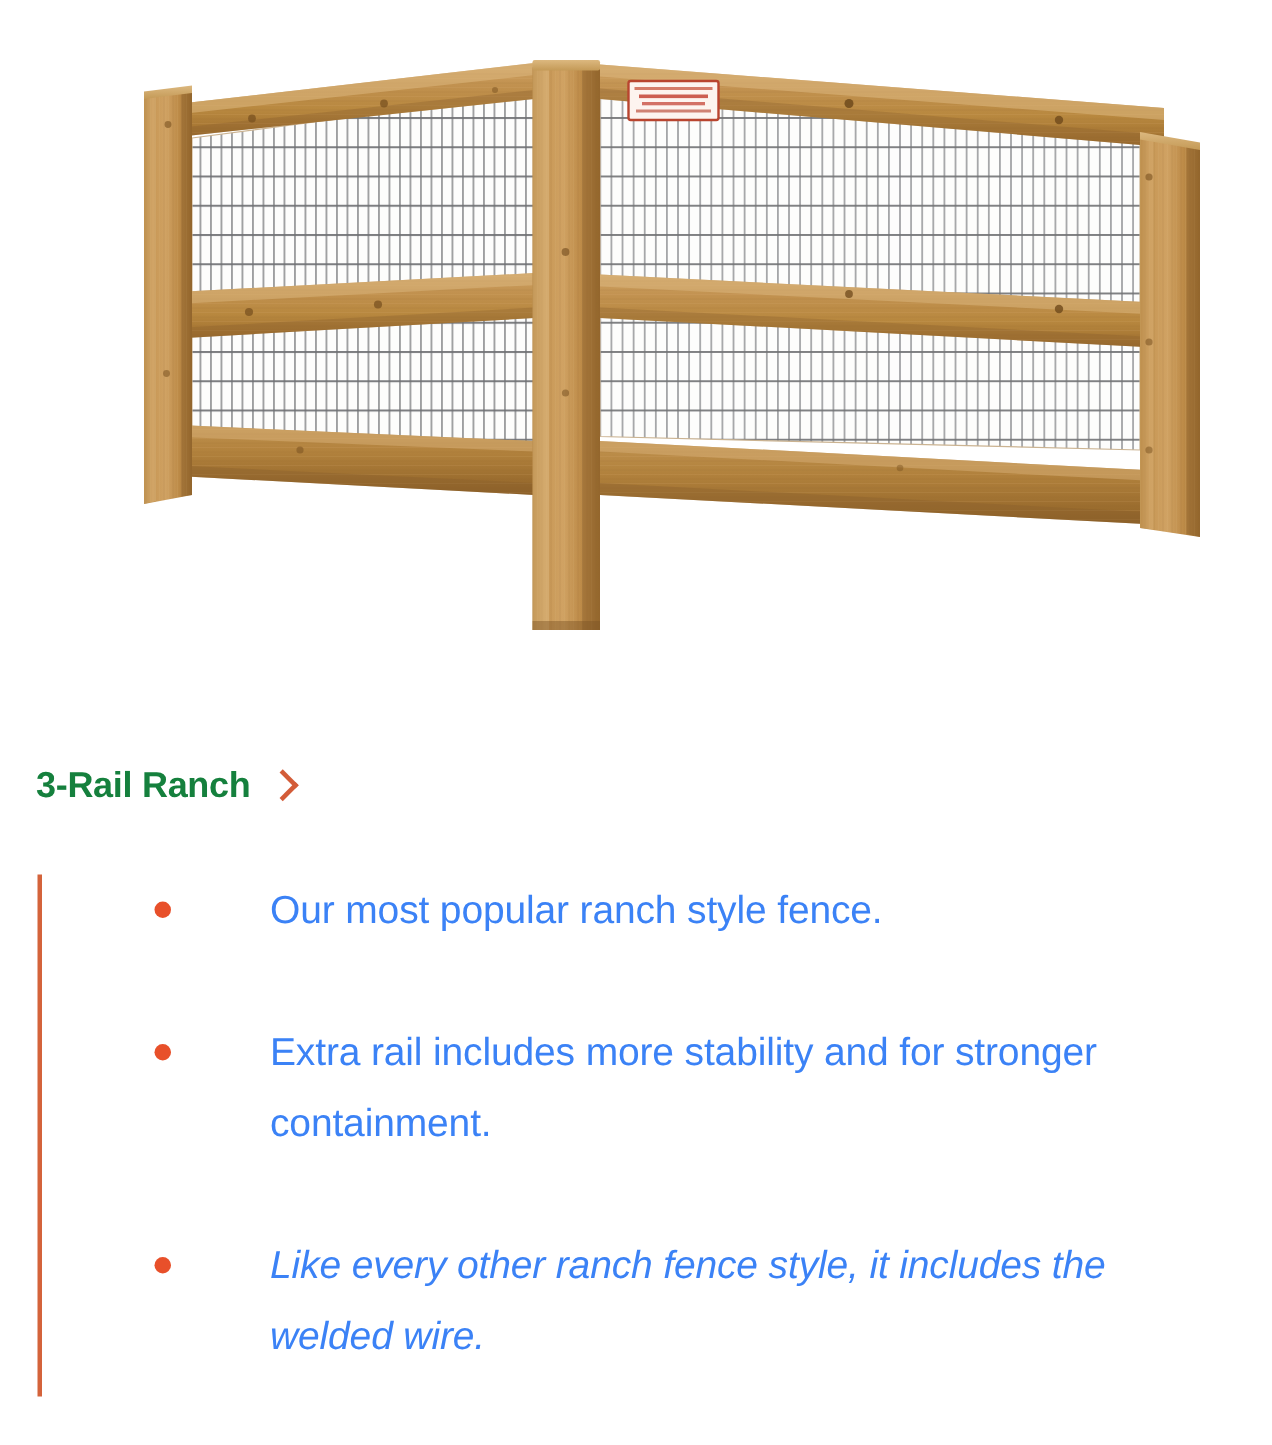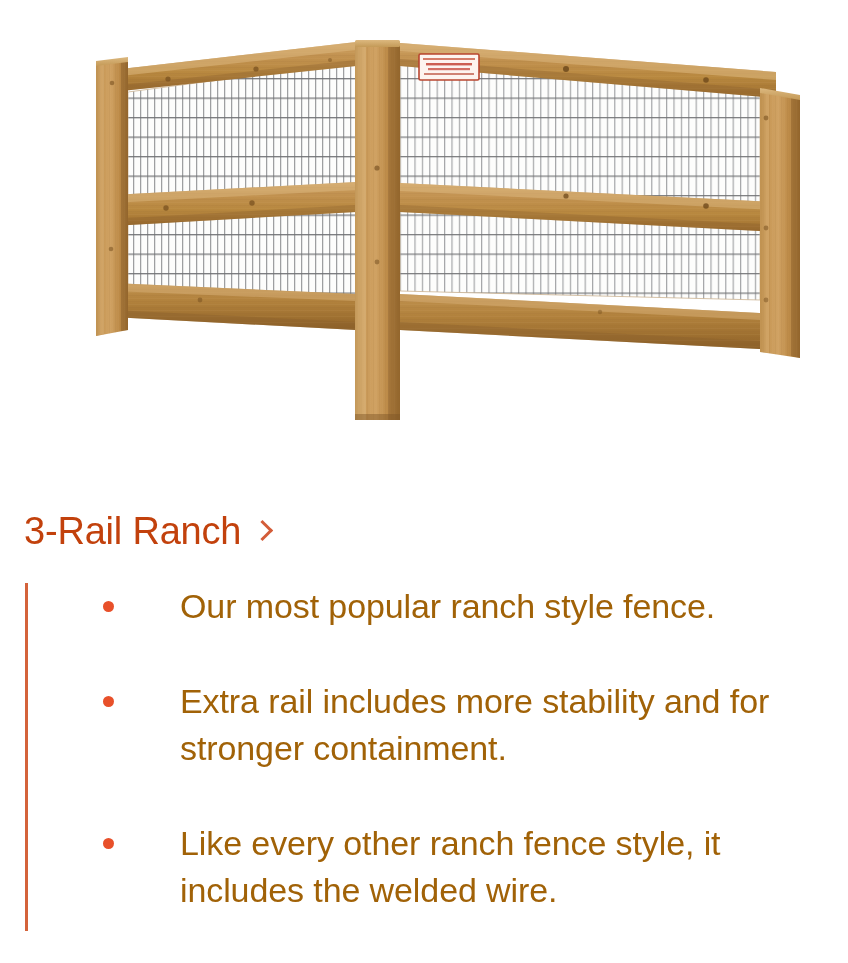--- a/index.html
+++ b/index.html
@@ -34,23 +34,23 @@
 
   #heading-row {
     position: absolute;
     left: 24px; top: 42px;
     display: flex;
     align-items: center;
     gap: 14px;
     cursor: pointer;
   }
   #heading-title {
-    font-size: 38px;
-    font-weight: normal;
-    color: #c2410c;
+    font-size: 24px;
+    font-weight: bold;
+    color: #15803d;
     letter-spacing: -0.2px;
     line-height: 1;
     white-space: nowrap;
   }
   #heading-chevron {
     display: inline-block;
     width: 15px; height: 15px;
     border-right: 3px solid #d35c38;
     border-top: 3px solid #d35c38;
     transform: rotate(45deg);
@@ -72,26 +72,26 @@
     position: absolute;
     left: 95px; top: 0;
     width: 730px;
     list-style: none;
     margin: 0; padding: 0;
   }
   .bullet-item {
     position: relative;
     padding-left: 85px;
     margin-bottom: 48px;
-    font-size: 34px;
+    font-size: 26px;
     line-height: 47px;
-    color: #a16207;
+    color: #3b82f6;
     letter-spacing: -0.1px;
   }
-  .bullet-item:last-child { margin-bottom: 0; }
+  .bullet-item:last-child { margin-bottom: 0; font-style: italic; }
   .bullet-dot {
     position: absolute;
     left: 8px; top: 18px;
     width: 11px; height: 11px;
     border-radius: 50%;
     background: #e8502a;
   }
 </style>
 </head>
 <body>

